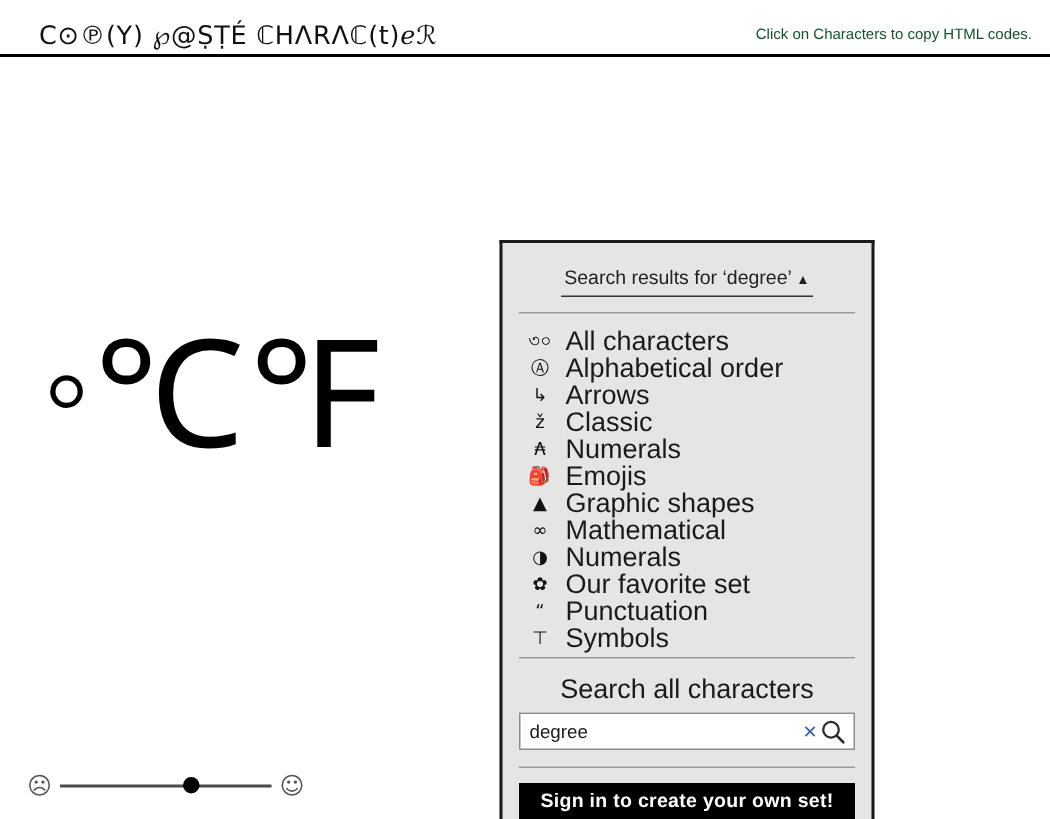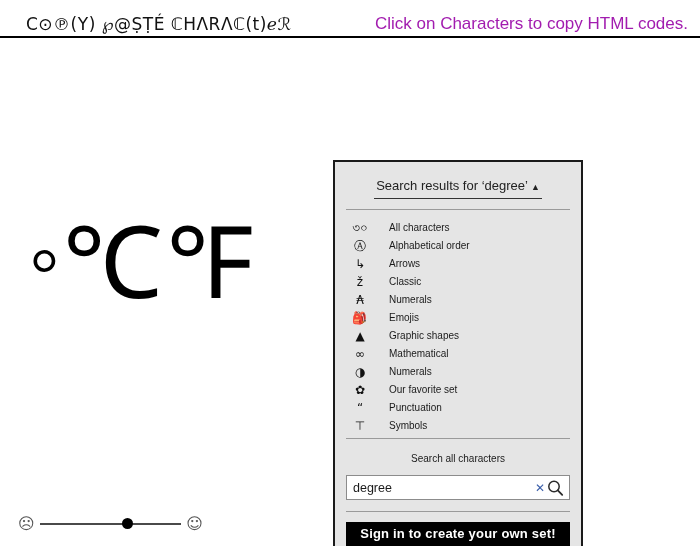--- a/index.html
+++ b/index.html
@@ -33,23 +33,23 @@
     line-height: 20px;
     letter-spacing: 0.5px;
     white-space: nowrap;
     font-family: "DejaVu Sans", sans-serif;
     color: #111;
   }
   #header-tagline {
     position: absolute;
     right: 12px;
     top: 3px;
-    font-size: 17px;
+    font-size: 10px;
     line-height: 18px;
-    color: #a21caf;
+    color: #14532d;
     white-space: nowrap;
     text-align: right;
   }
 
   
   #char-display {
     position: absolute;
     left: 30px;
     top: 200px;
     width: 330px;
@@ -157,42 +157,41 @@
   #category-list li .cat-icon {
     width: 22px;
     flex: 0 0 22px;
     text-align: center;
     font-size: 12px;
     line-height: 18px;
     color: #111;
     font-family: "DejaVu Sans", sans-serif;
   }
   #category-list li .cat-label {
-    font-size: 10px;
+    font-size: 18px;
     line-height: 18px;
     color: #1a1a1a;
     padding-left: 6px;
     white-space: nowrap;
-    margin-left: 12px;
   }
 
   #search-section {
     position: absolute;
     left: 0;
     top: 276px;
     width: 100%;
   }
   #search-divider {
     height: 0;
     border-top: 1px solid #9a9a9a;
     margin: 0 11px;
   }
   #search-title {
     text-align: center;
-    font-size: 10px;
+    font-size: 18px;
     line-height: 16px;
     color: #1a1a1a;
     padding: 12px 0 8px 0;
   }
   #search-box {
     position: relative;
     margin: 0 11px;
     height: 25px;
     border: 1px solid #8c8c8c;
     background: #fff;

